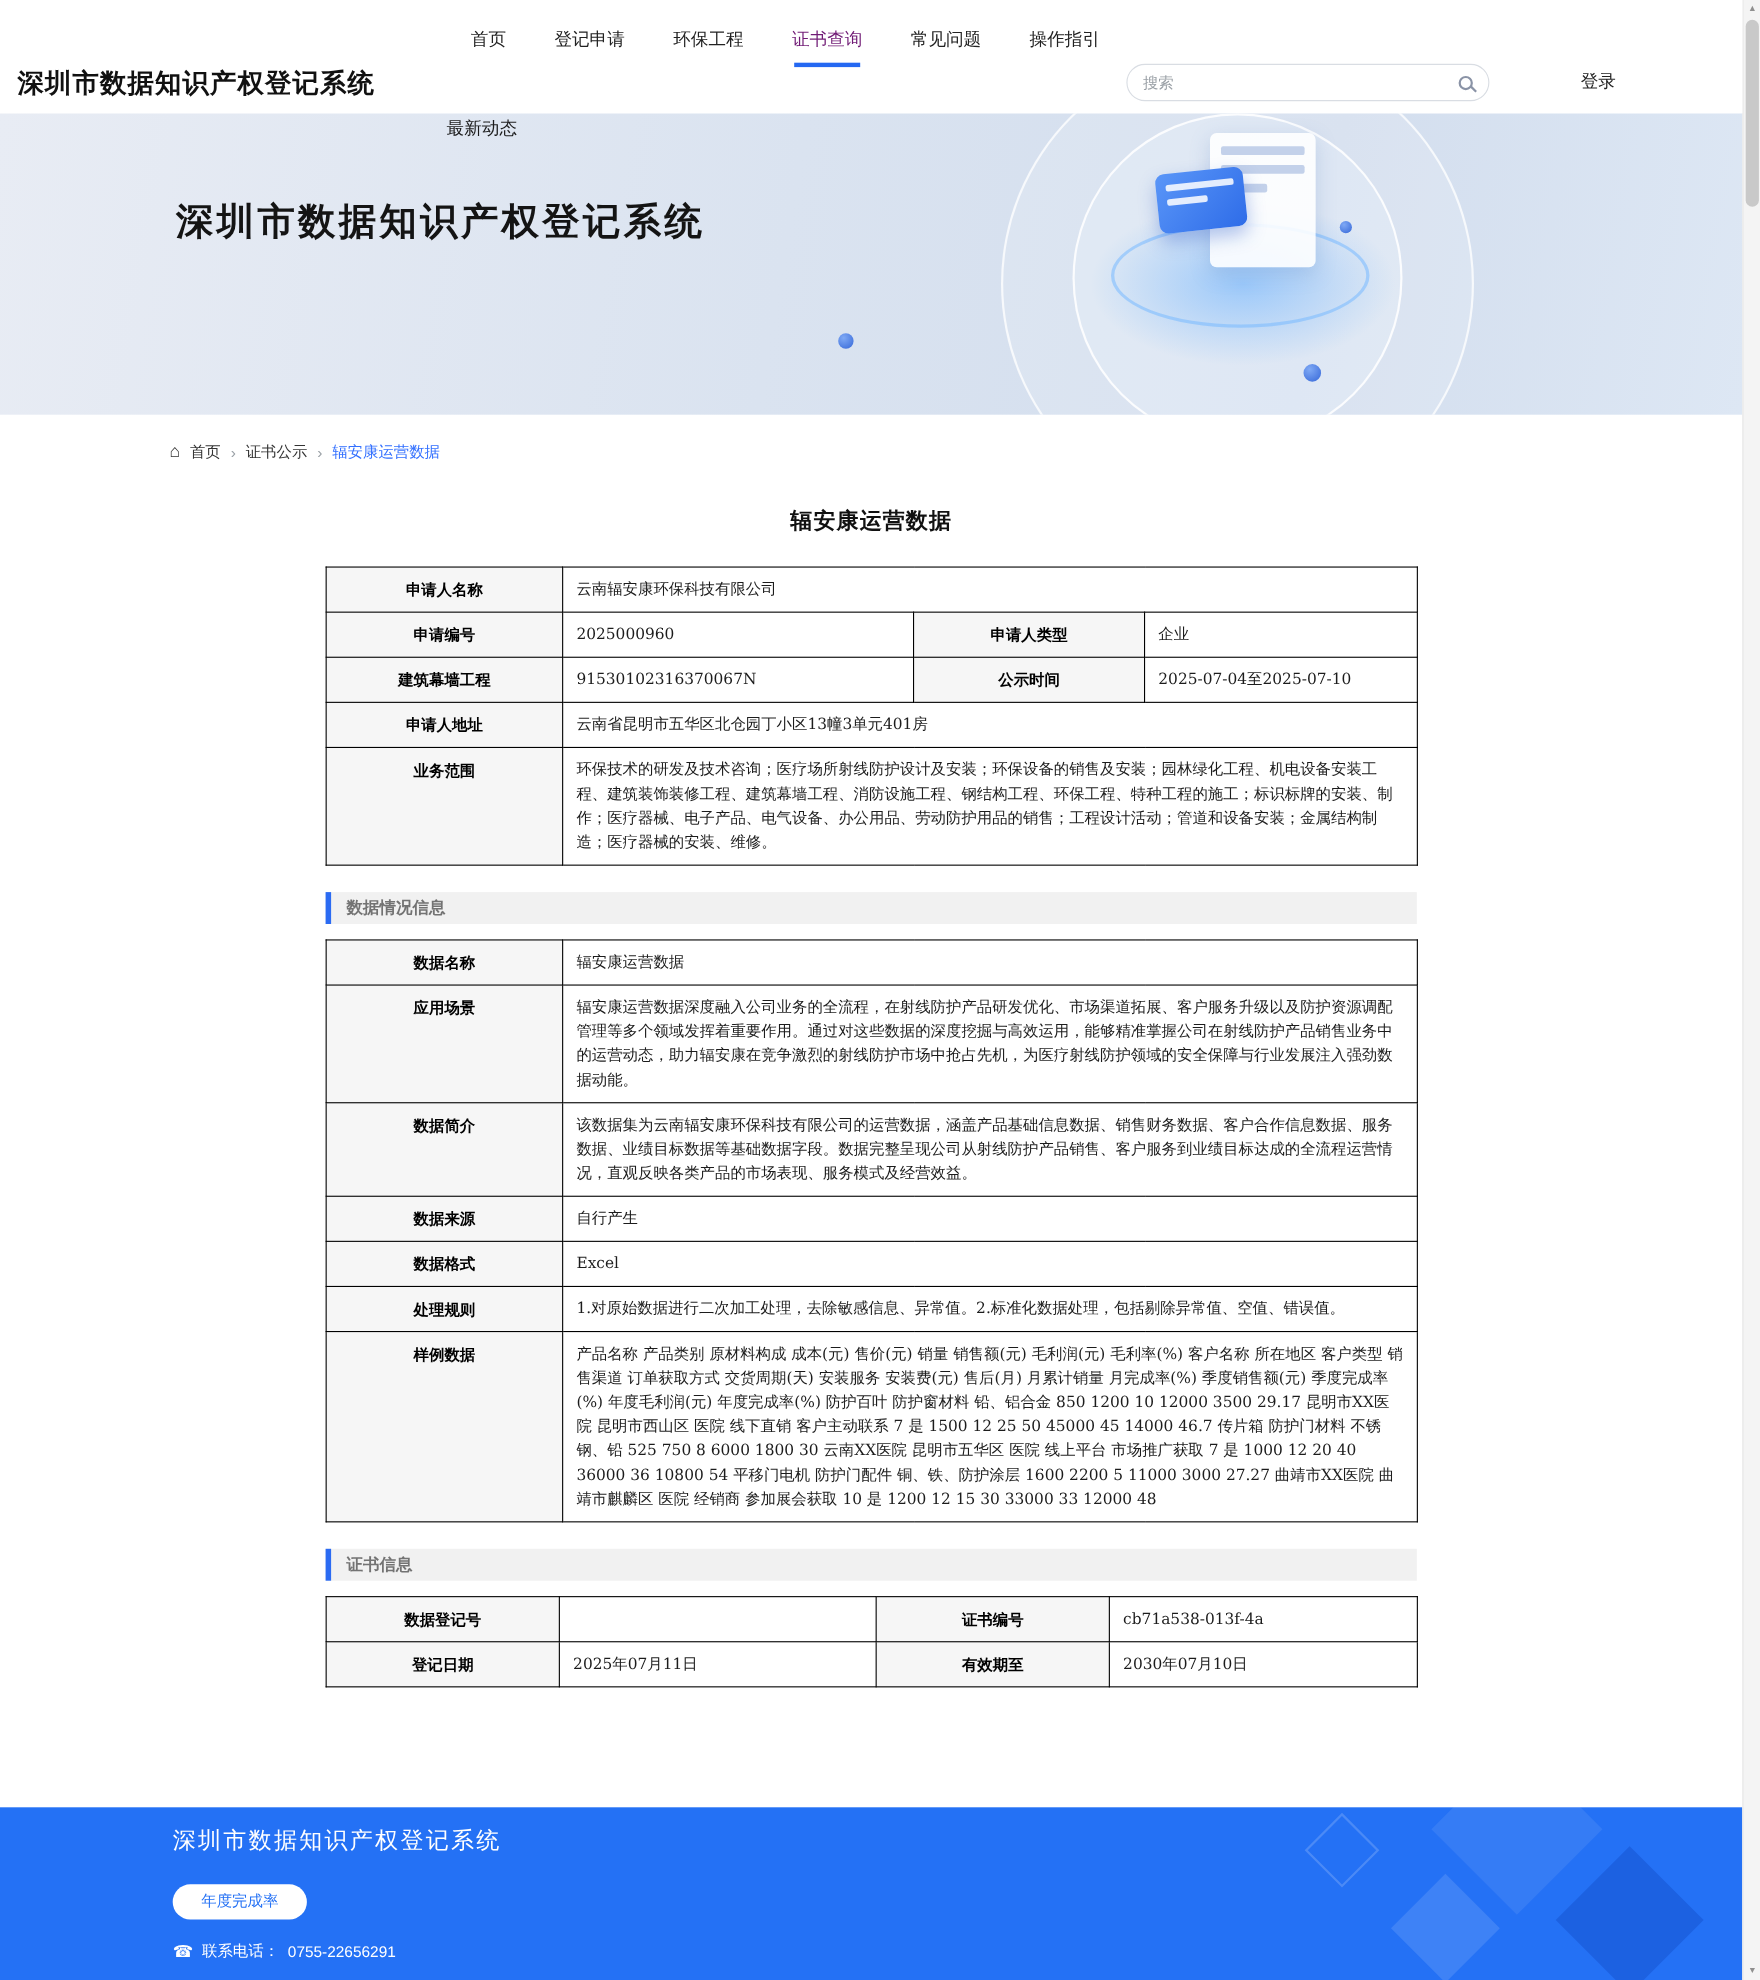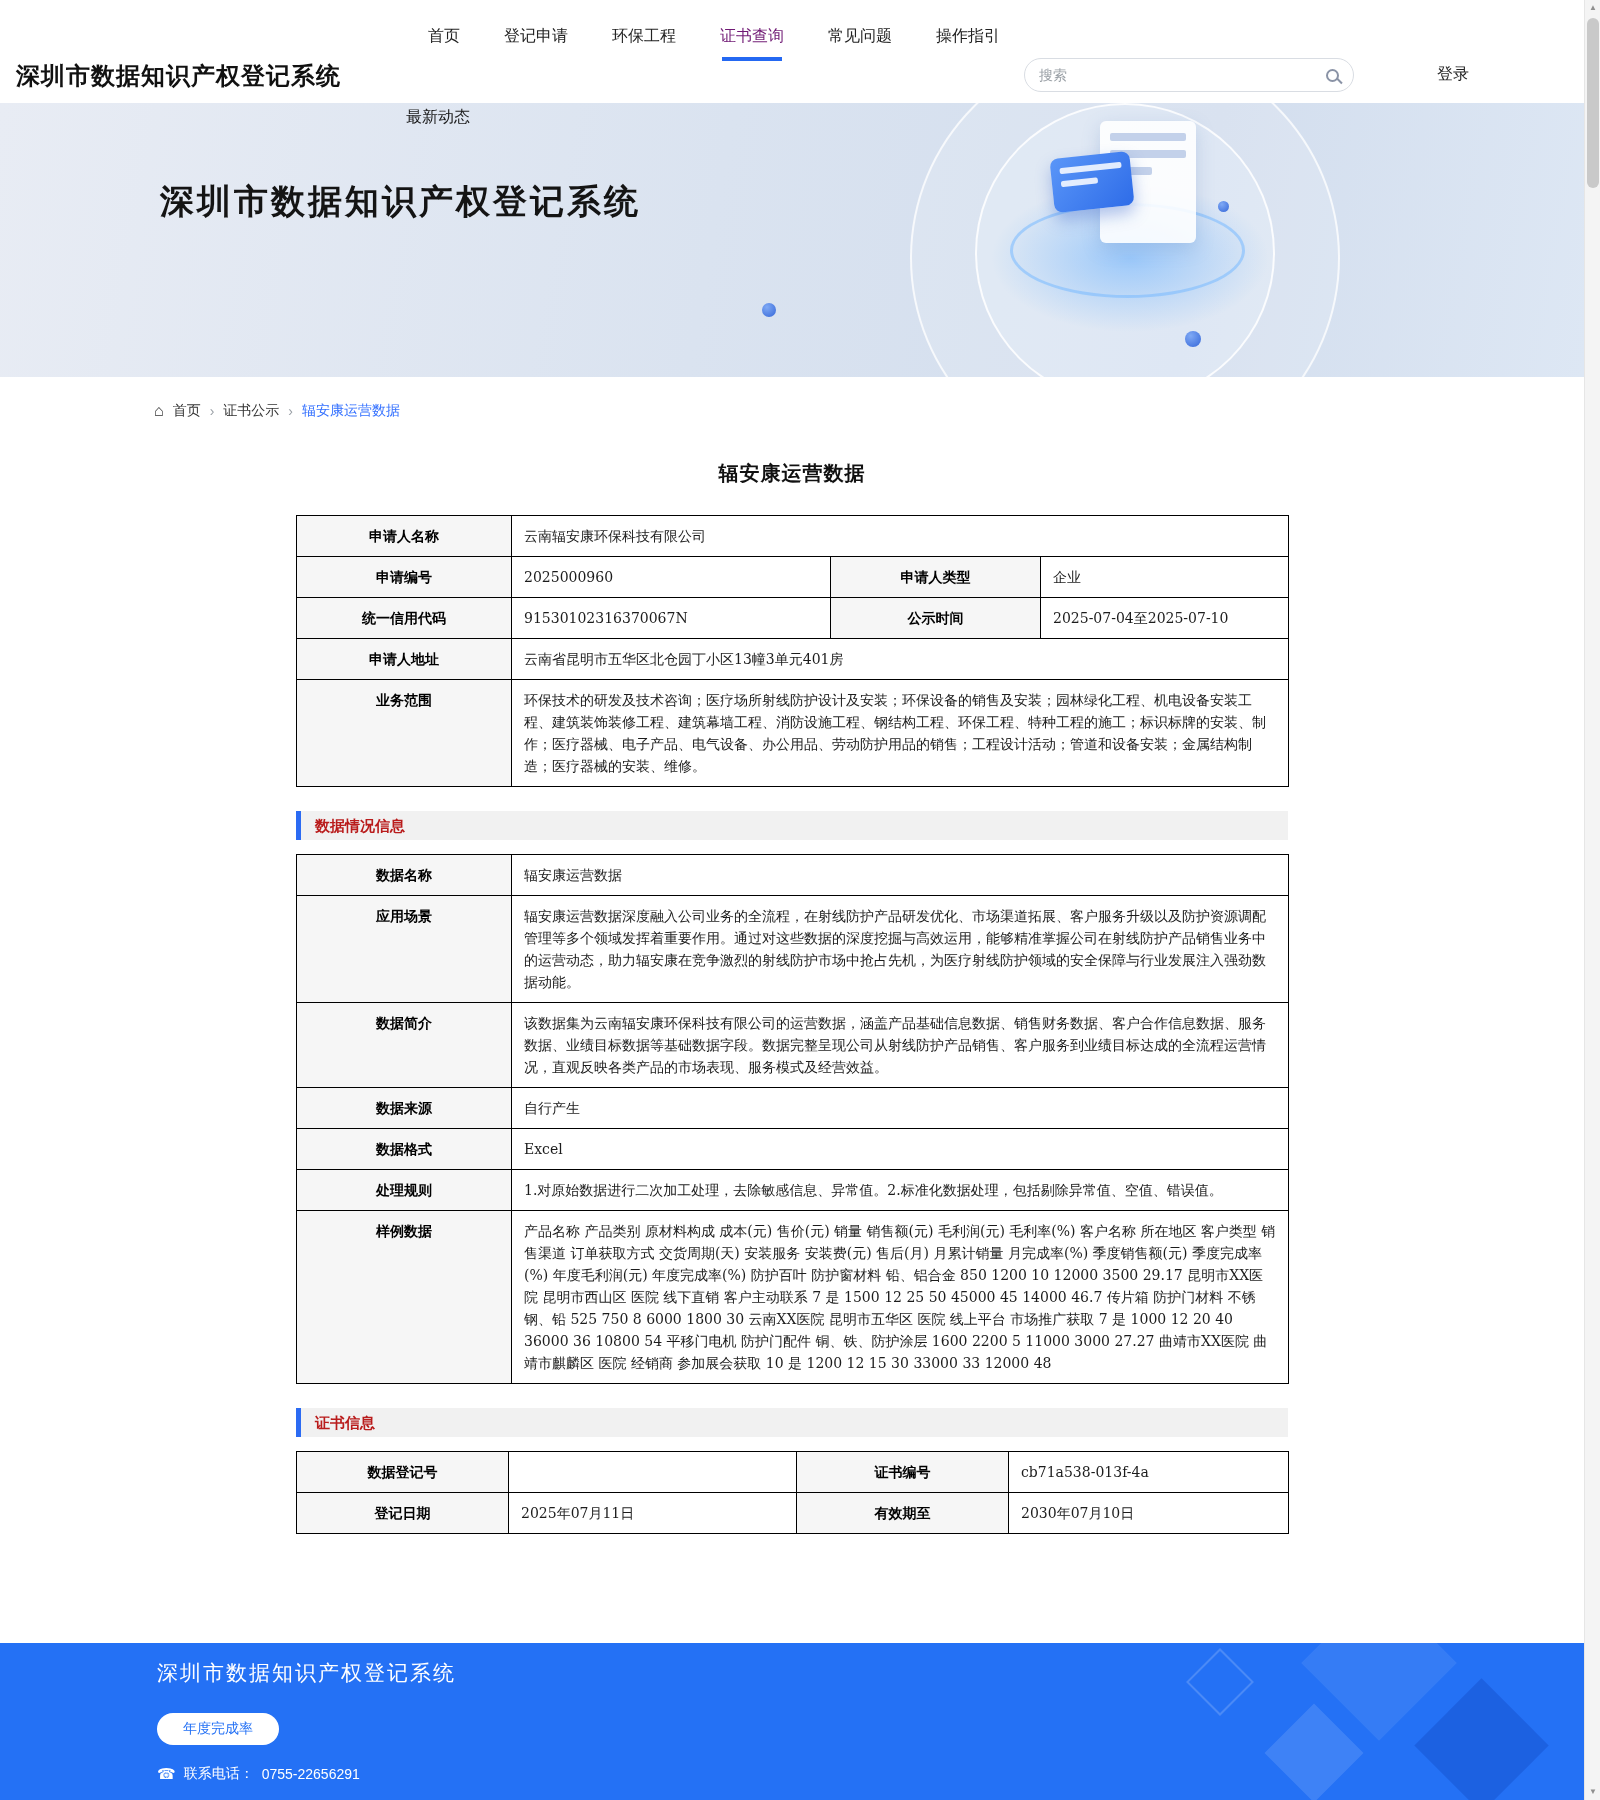--- a/index.html
+++ b/index.html
@@ -60,21 +60,21 @@
   
   .page-title { text-align:center; margin:34px 0 28px; font-size:20px; font-weight:600; color:#111;
                 font-family:"DejaVu Serif", serif; letter-spacing:1px; }
   .content { width:992px; margin:0 auto; }
   table.info { width:100%; border-collapse:collapse; table-layout:fixed; }
   table.info td { border:1px solid #000000; vertical-align:top; padding:9px 12px; line-height:22px; font-size:14px; }
   td.lbl { background:#f6f6f6; text-align:center; font-weight:bold; color:#000; font-size:15px; }
   td.val { color:#1c1c1c; font-family:"DejaVu Serif", serif; }
   td.val.u { }
   .section-header { width:992px; margin:24px auto 14px; background:#f1f1f1; border-left:5px solid #2b6bf3;
-                    height:29px; line-height:29px; padding-left:14px; font-size:15px; font-weight:bold; color:#b91c1c; }
+                    height:29px; line-height:29px; padding-left:14px; font-size:15px; font-weight:bold; color:#737373; }
 
   
   .footer { position:absolute; left:0; top:1643px; width:1584px; height:157px; background:#2471f5; overflow:hidden; color:#fff; }
   .footer-title { position:absolute; left:157px; top:16px; font-size:21px; font-family:"DejaVu Serif", serif; letter-spacing:2px; }
   .contact-btn { position:absolute; left:157px; top:70px; background:#fff; color:#2471f5; border:none; border-radius:16px;
                  padding:7px 26px; font-size:14px; cursor:pointer; font-family:"Liberation Sans", sans-serif; }
   .footer-phone { position:absolute; left:157px; top:122px; font-size:14px; display:flex; align-items:center; gap:8px; }
   .phone-glyph { font-size:15px; }
   .shape { position:absolute; transform:rotate(45deg); }
   .s1 { right:150px; top:-35px; width:110px; height:110px; background:rgba(255,255,255,.08); }
@@ -161,21 +161,21 @@
         <td class="lbl">申请人名称</td>
         <td class="val" colspan="3">云南辐安康环保科技有限公司</td>
       </tr>
       <tr>
         <td class="lbl">申请编号</td>
         <td class="val">2025000960</td>
         <td class="lbl">申请人类型</td>
         <td class="val u">企业</td>
       </tr>
       <tr>
-        <td class="lbl">统一信用代码</td>
+        <td class="lbl">建筑幕墙工程</td>
         <td class="val">91530102316370067N</td>
         <td class="lbl">公示时间</td>
         <td class="val">2025-07-04至2025-07-10</td>
       </tr>
       <tr>
         <td class="lbl">申请人地址</td>
         <td class="val" colspan="3">云南省昆明市五华区北仓园丁小区13幢3单元401房</td>
       </tr>
       <tr>
         <td class="lbl">业务范围</td>

